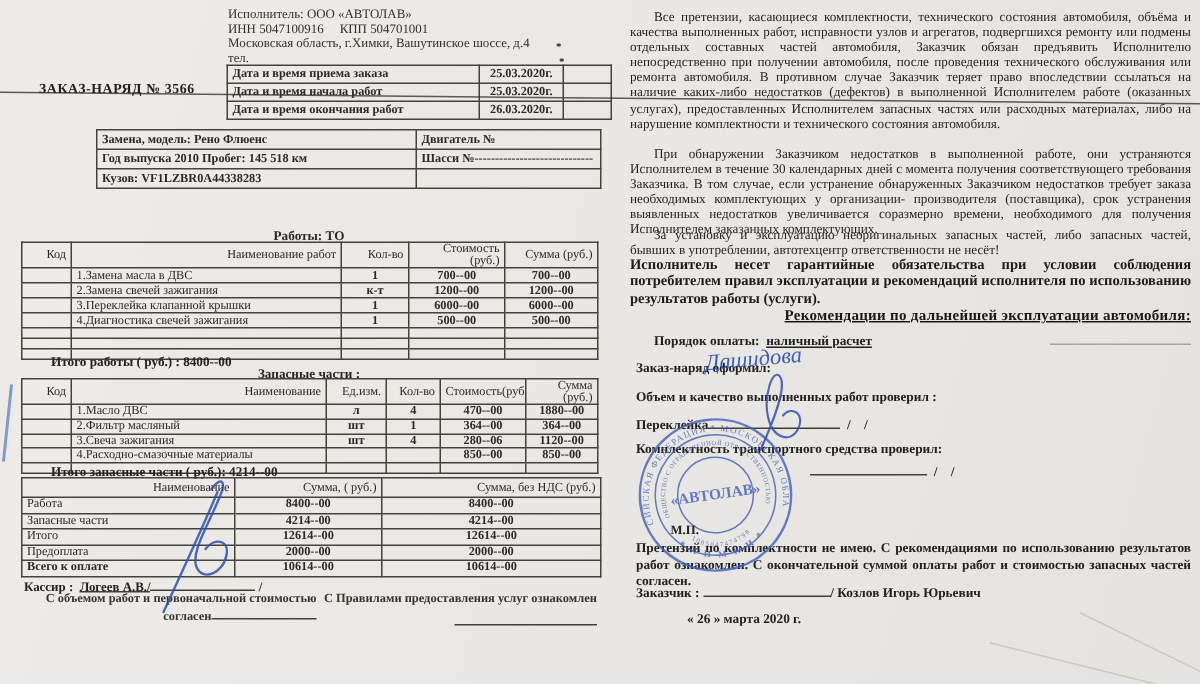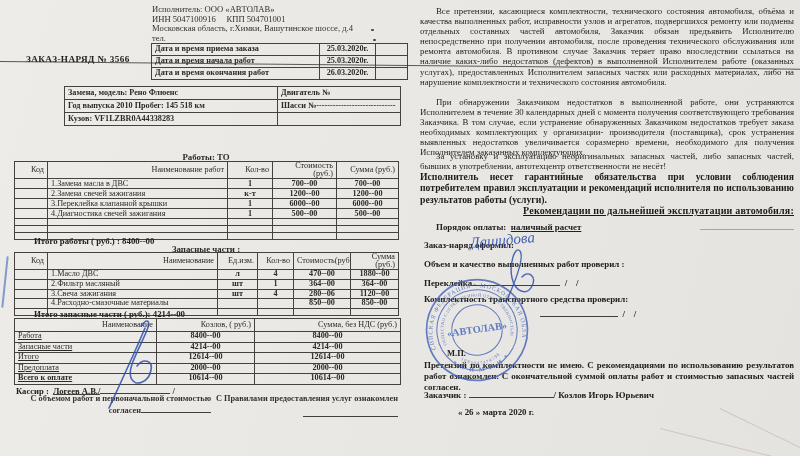--- a/index.html
+++ b/index.html
@@ -30,21 +30,21 @@
   .works-tbl .hdr td{height:12px;}
   .works-tbl .empty td{height:6px;}
   .parts-tbl{left:14px;top:252px;width:384px;}
   .parts-tbl td{height:8.5px;}
   .parts-tbl .hdr td{height:11px;}
   .parts-tbl .empty td{height:6px;}
   .total-line{left:16px;font-size:8.8px;font-weight:bold;color:#242220;margin-left:18px;}
   .sum-tbl{left:14px;top:318px;width:386px;}
   .sum-tbl td{height:9.5px;text-align:center;}
   .sum-tbl .hdr td{height:12px;}
-  .sum-tbl td.rowname{text-align:left;font-weight:normal;text-decoration:underline;}
+  .sum-tbl td.rowname{text-align:left;font-weight:normal;}
   .sum-tbl td.v{font-weight:bold;}
   .sum-tbl tr.last td.rowname{font-weight:bold;}
   
   .cashier{left:16px;top:385px;font-size:8.6px;font-weight:bold;color:#242220;}
   .agree{font-size:8.3px;color:#37342f;line-height:10px;font-weight:bold;text-align:right;}
   .ul{display:inline-block;border-bottom:1px solid #423f39;height:8px;vertical-align:baseline;}.w70{width:70px}.w78{width:78px}.w85{width:85px}.w88{width:88px}.w95{width:95px}
   
   .para{left:420px;width:374px;font-size:8.8px;line-height:10.1px;text-align:justify;text-indent:16px;color:#262422;}
   .warranty{left:420px;width:374px;font-size:9.7px;line-height:11.3px;font-weight:bold;text-align:justify;color:#1e1c1a;}
   .rec-head{left:420px;width:374px;font-size:10px;font-weight:bold;text-decoration:underline;color:#1b1918;letter-spacing:.2px;text-align:right;}
@@ -259,21 +259,21 @@
 
   <table class="tbl abs sum-tbl">
     <colgroup>
         <col style="width:142px">
         <col style="width:98px">
         <col style="width:146px">
       </colgroup>
     <tbody>
         <tr class="hdr">
       <td>Наименование</td>
-      <td>Козлов, ( руб.)</td>
+      <td>Сумма, ( руб.)</td>
       <td>Сумма, без НДС (руб.)</td>
     </tr>
     <tr>
       <td class="rowname">Работа</td>
       <td class="v">8400--00</td>
       <td class="v">8400--00</td>
     </tr>
     <tr>
       <td class="rowname">Запасные части</td>
       <td class="v">4214--00</td>

